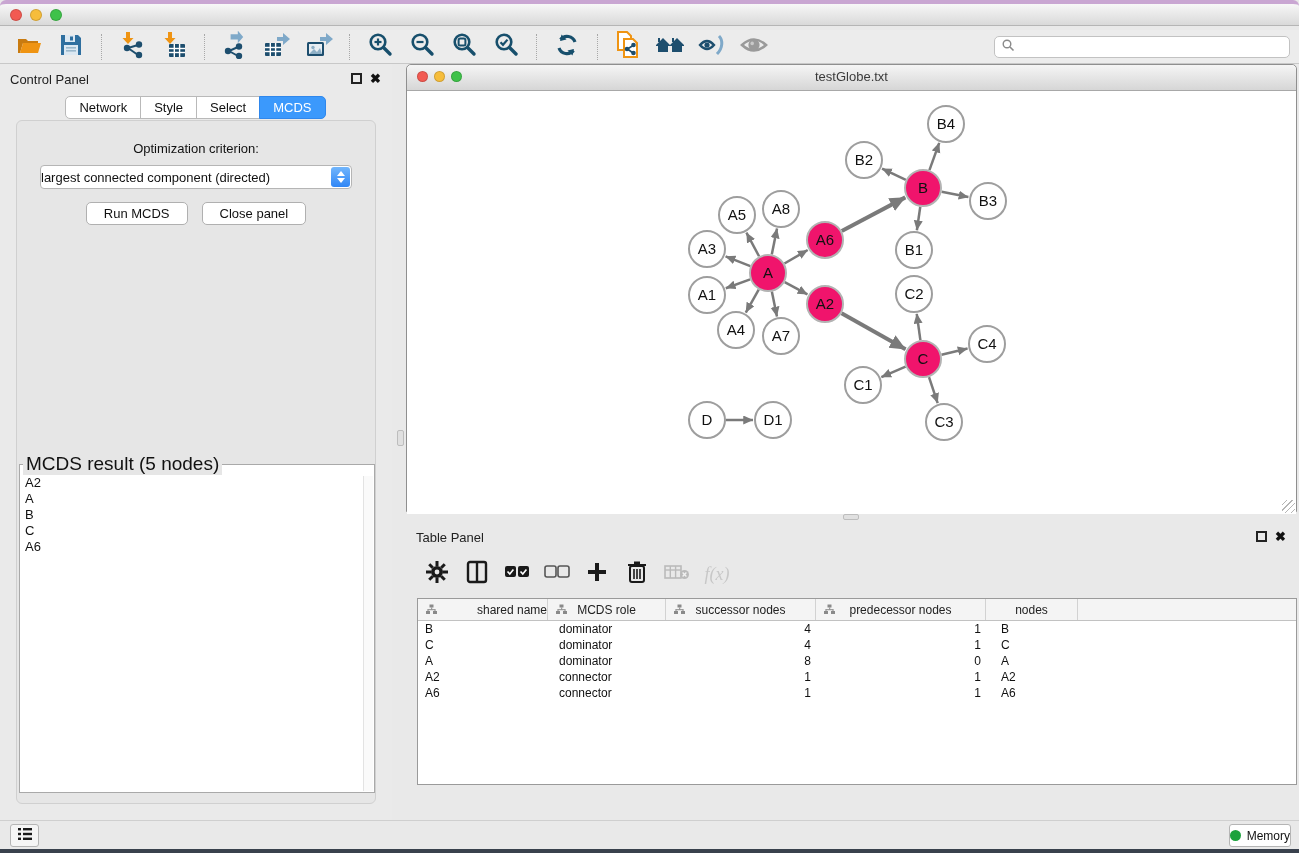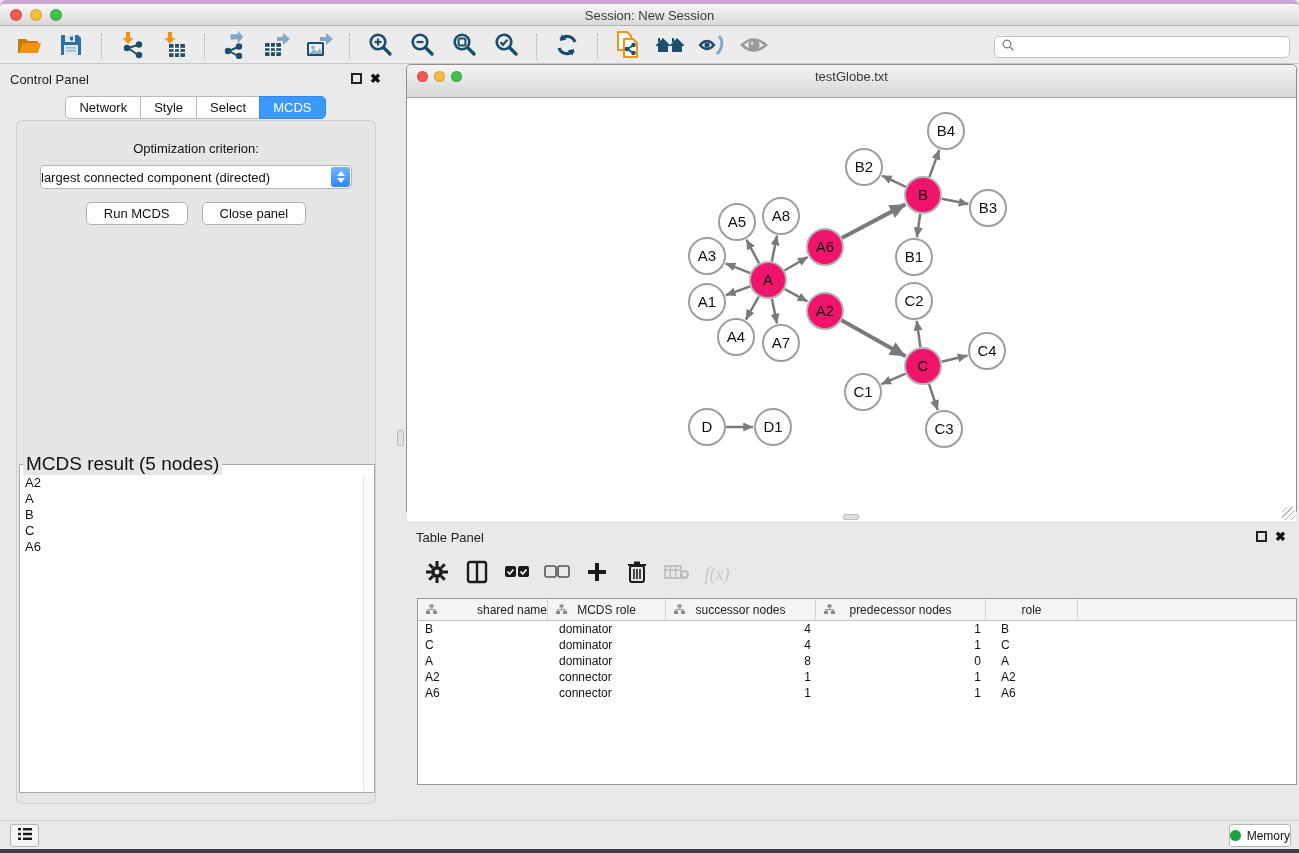--- a/index.html
+++ b/index.html
@@ -51,21 +51,21 @@
   .mcds-fieldset { position:absolute; left:2px; top:332px; width:356px; height:340px;
     border:1px solid #a9a9a9; background:#fff; }
   .mcds-fieldset legend { font-size:19px; margin-left:3px; padding:0 3px; background:#e6e6e6; color:#111; }
   .mcds-list { position:relative; height:100%; overflow:hidden; }
   .mcds-list .row { font-size:13px; line-height:16px; padding-left:5px; color:#111; }
   .list-scrollbar { position:absolute; right:1px; top:1px; bottom:1px; width:10px; background:#fafafa; border-left:1px solid #e3e3e3; }
 
   
   .net-window { position:absolute; left:406px; top:64px; width:891px; height:448px;
     border:1px solid #8f8f8f; border-radius:5px 5px 0 0; background:#fff; }
-  .net-titlebar { position:relative; height:33px; background:linear-gradient(#f5f5f5,#d6d6d6);
+  .net-titlebar { position:relative; height:26px; background:linear-gradient(#f5f5f5,#d6d6d6);
     border-bottom:1px solid #a8a8a8; border-radius:5px 5px 0 0; }
   .net-titlebar .lights{ top:6px; gap:6px; }
   .net-titlebar .light{ width:11px; height:11px; }
   .net-titlebar .win-title{ top:4px; }
   .net-canvas { position:relative; width:889px; height:423px; background:#fff; }
   .resize-grip { position:absolute; right:1px; bottom:1px; width:13px; height:13px;
     background:repeating-linear-gradient(135deg, transparent 0 3px, #b5b5b5 3px 4px); }
   .vsplit-grip { position:absolute; left:397px; top:430px; width:7px; height:16px; background:#e0e0e0; border:1px solid #bdbdbd; border-radius:2px; }
   .hsplit-grip { position:absolute; left:843px; top:514px; width:16px; height:6px; background:#e0e0e0; border:1px solid #bdbdbd; border-radius:2px; }
 
@@ -98,21 +98,20 @@
 <body>
 
 <div class="app">
 
   <div class="mac-titlebar">
     <div class="lights">
       <div class="light red"></div>
       <div class="light yellow"></div>
       <div class="light green"></div>
     </div>
-    <div class="win-title">Session: New Session</div>
   </div>
 
   <div class="main-toolbar">
     <div class="tbtn">
         <span>
       <svg width="28" height="26" viewBox="0 0 28 26">
             <path d="M3 7h8l2 2h10v2H8L5 21H3z" fill="#c97b10"></path>
             <path d="M8 11h18l-3 10H5z" fill="#ef9413"></path>
           </svg></span>
       </div>
@@ -550,21 +549,21 @@
                   <rect x="7" y="7" width="4" height="3"></rect>
                   <path d="M5.2 3.5h1v2h-1z"></path>
                   <path d="M1.5 5.2h8v1h-8z"></path>
                   <path d="M1.5 5.6h1v1.6h-1z"></path>
                   <path d="M8.5 5.6h1v1.6h-1z"></path>
                 </g>
               </svg></span>
             <span>predecessor nodes</span>
           </div>
           <div class="nt-hcell" style="width: 92px;">
-            <span>role</span>
+            <span>nodes</span>
           </div>
         </div>
         <div class="nt-row">
           <div class="nt-cell" style="width: 130px; text-align: left; padding-left: 7px;">B</div>
           <div class="nt-cell" style="width: 118px; text-align: left; padding-left: 11px;">dominator</div>
           <div class="nt-cell" style="width: 150px; text-align: right; padding-right: 5px;">4</div>
           <div class="nt-cell" style="width: 170px; text-align: right; padding-right: 5px;">1</div>
           <div class="nt-cell" style="width: 92px; text-align: left; padding-left: 15px;">B</div>
         </div>
         <div class="nt-row">

